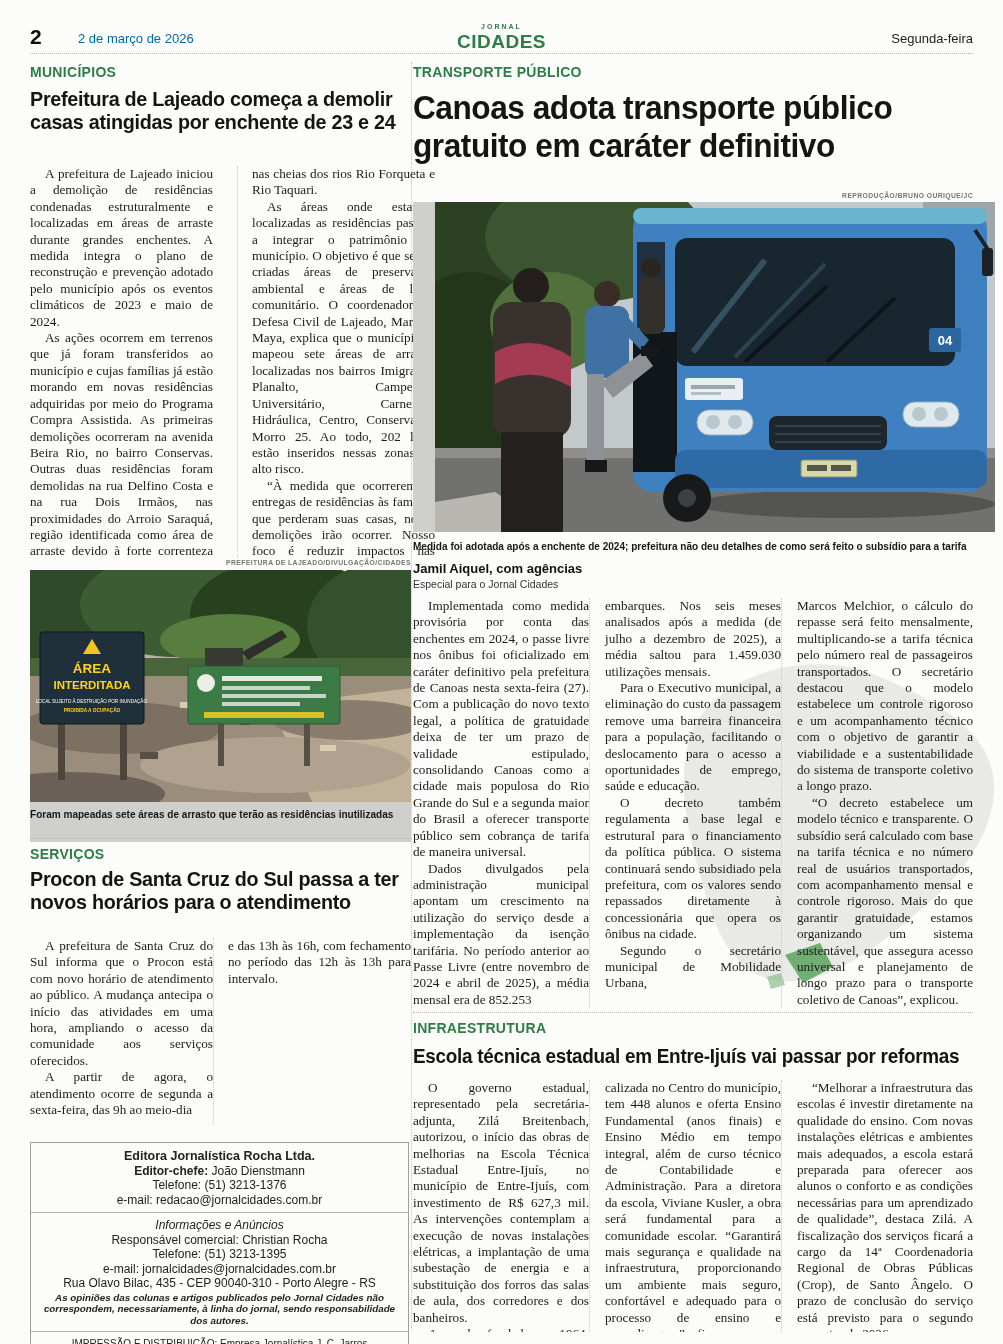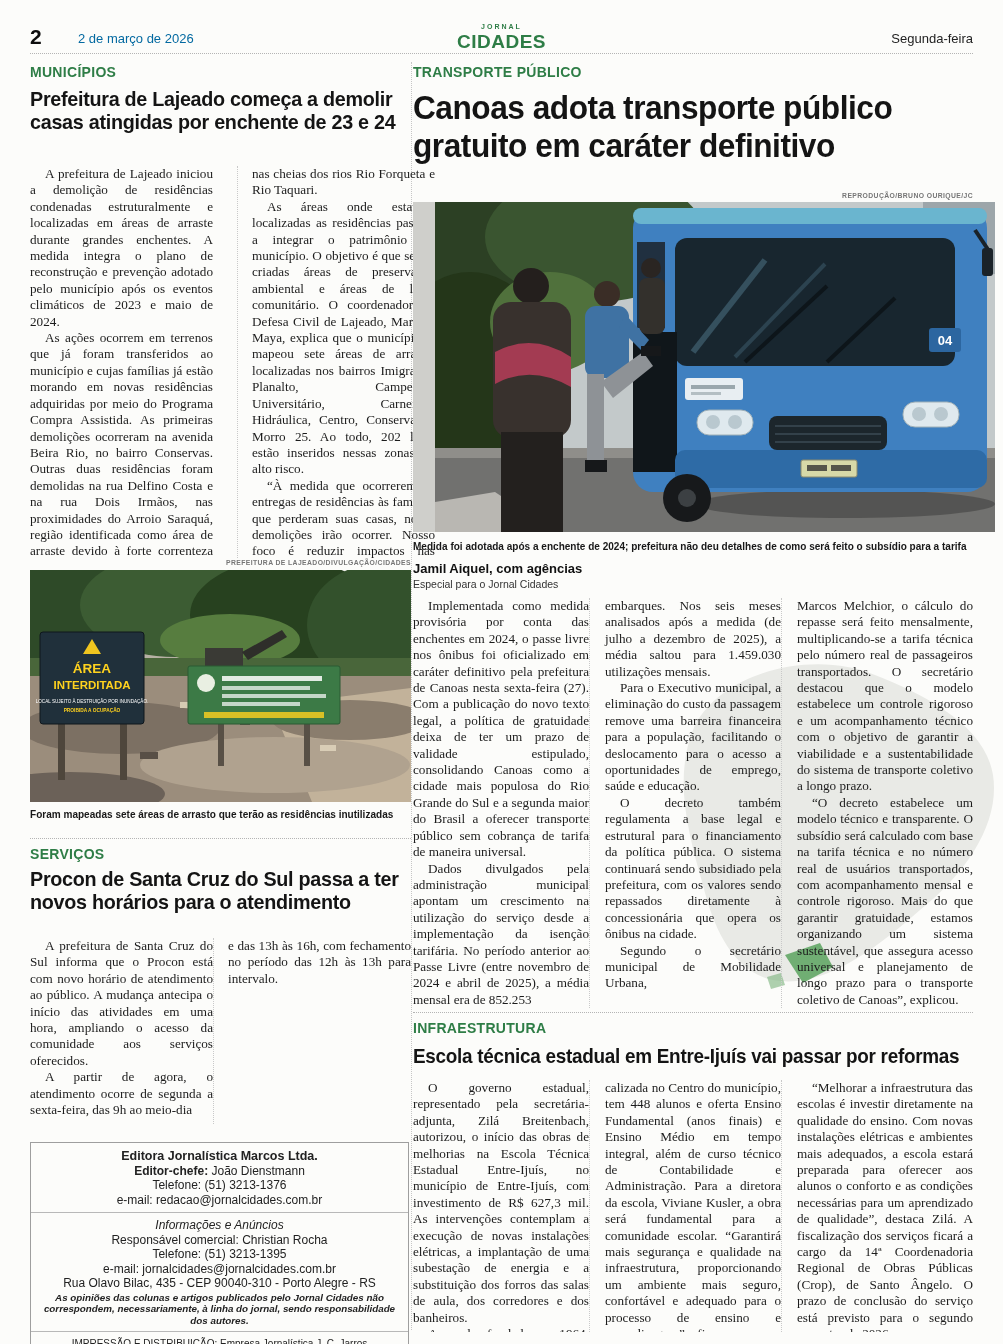--- a/index.html
+++ b/index.html
@@ -77,21 +77,21 @@
     </div>
     <div class="bcol w183">
       <p class="cont">nas cheias dos rios Rio Forqueta e Rio Taquari.</p>
       <p>As áreas onde estavam localizadas as residências passam a integrar o patrimônio do município. O objetivo é que sejam criadas áreas de preservação ambiental e áreas de lazer comunitário. O coordenador da Defesa Civil de Lajeado, Marcelo Maya, explica que o  município já mapeou sete áreas de arrasto, localizadas nos bairros Imigrante, Planalto, Campestre, Universitário, Carneiros, Hidráulica, Centro, Conservas e Morro 25. Ao todo, 202 lotes estão inseridos nessas zonas de alto risco.</p>
       <p>“À medida que ocorrerem as entregas de residências às famílias que perderam suas casas, novas demolições irão ocorrer. Nosso foco é reduzir impactos nas próximas enchentes”, afirma.</p>
     </div>
   </div>
 
   <div class="abs credit" style="left:30px;top:559px;width:381px;text-align:right;">PREFEITURA DE LAJEADO/DIVULGAÇÃO/CIDADES</div>
 
-  <div class="abs photo" style="left:30px;top:570px;width:381px;height:232px;">
+  <div class="abs photo" style="left:30px;top:570px;width:381px;height:272px;">
     <svg width="381" height="232" viewBox="0 0 381 232">
       <rect width="381" height="232" fill="#b6b1a4"></rect>
       <rect width="381" height="55" fill="#d9dbd3"></rect>
       <ellipse cx="300" cy="16" rx="70" ry="18" fill="#eef0ea"></ellipse>
       <ellipse cx="45" cy="45" rx="85" ry="58" fill="#2e4a28"></ellipse>
       <ellipse cx="145" cy="35" rx="95" ry="52" fill="#3c5c33"></ellipse>
       <ellipse cx="255" cy="45" rx="95" ry="56" fill="#27411f"></ellipse>
       <ellipse cx="352" cy="55" rx="75" ry="62" fill="#33512c"></ellipse>
       <ellipse cx="200" cy="70" rx="70" ry="26" fill="#577d3f"></ellipse>
       <rect y="88" width="381" height="26" fill="#49663a"></rect>
@@ -143,21 +143,21 @@
     <div class="bcol w183">
       <p>A prefeitura de Santa Cruz do Sul informa que o Procon está com novo horário de atendimento ao público. A mudança antecipa o início das atividades em uma hora, ampliando o acesso da comunidade aos serviços oferecidos.</p>
       <p>A partir de agora, o atendimento ocorre de segunda a sexta-feira, das 9h ao meio-dia</p>
     </div>
     <div class="bcol w183">
       <p class="cont">e das 13h às 16h, com fechamento no período das 12h às 13h para intervalo.</p>
     </div>
   </div>
 
   <div class="abs mastbox">
-    <div class="company">Editora Jornalística Marcos Ltda.</div>
+    <div class="company">Editora Jornalística Rocha Ltda.</div>
     <div><span class="b">Editor-chefe:</span><span> João Dienstmann</span></div>
     <div>Telefone: (51) 3213-1376</div>
     <div>e-mail: redacao@jornalcidades.com.br</div>
     <div class="sep"></div>
     <div class="ads">Informações e Anúncios</div>
     <div>Responsável comercial: Christian Rocha</div>
     <div>Telefone: (51) 3213-1395</div>
     <div>e-mail: jornalcidades@jornalcidades.com.br</div>
     <div>Rua Olavo Bilac, 435 - CEP 90040-310 - Porto Alegre - RS</div>
     <div class="disc">As opiniões das colunas e artigos publicados pelo Jornal Cidades não correspondem, necessariamente, à linha do jornal, sendo responsabilidade dos autores.</div>

